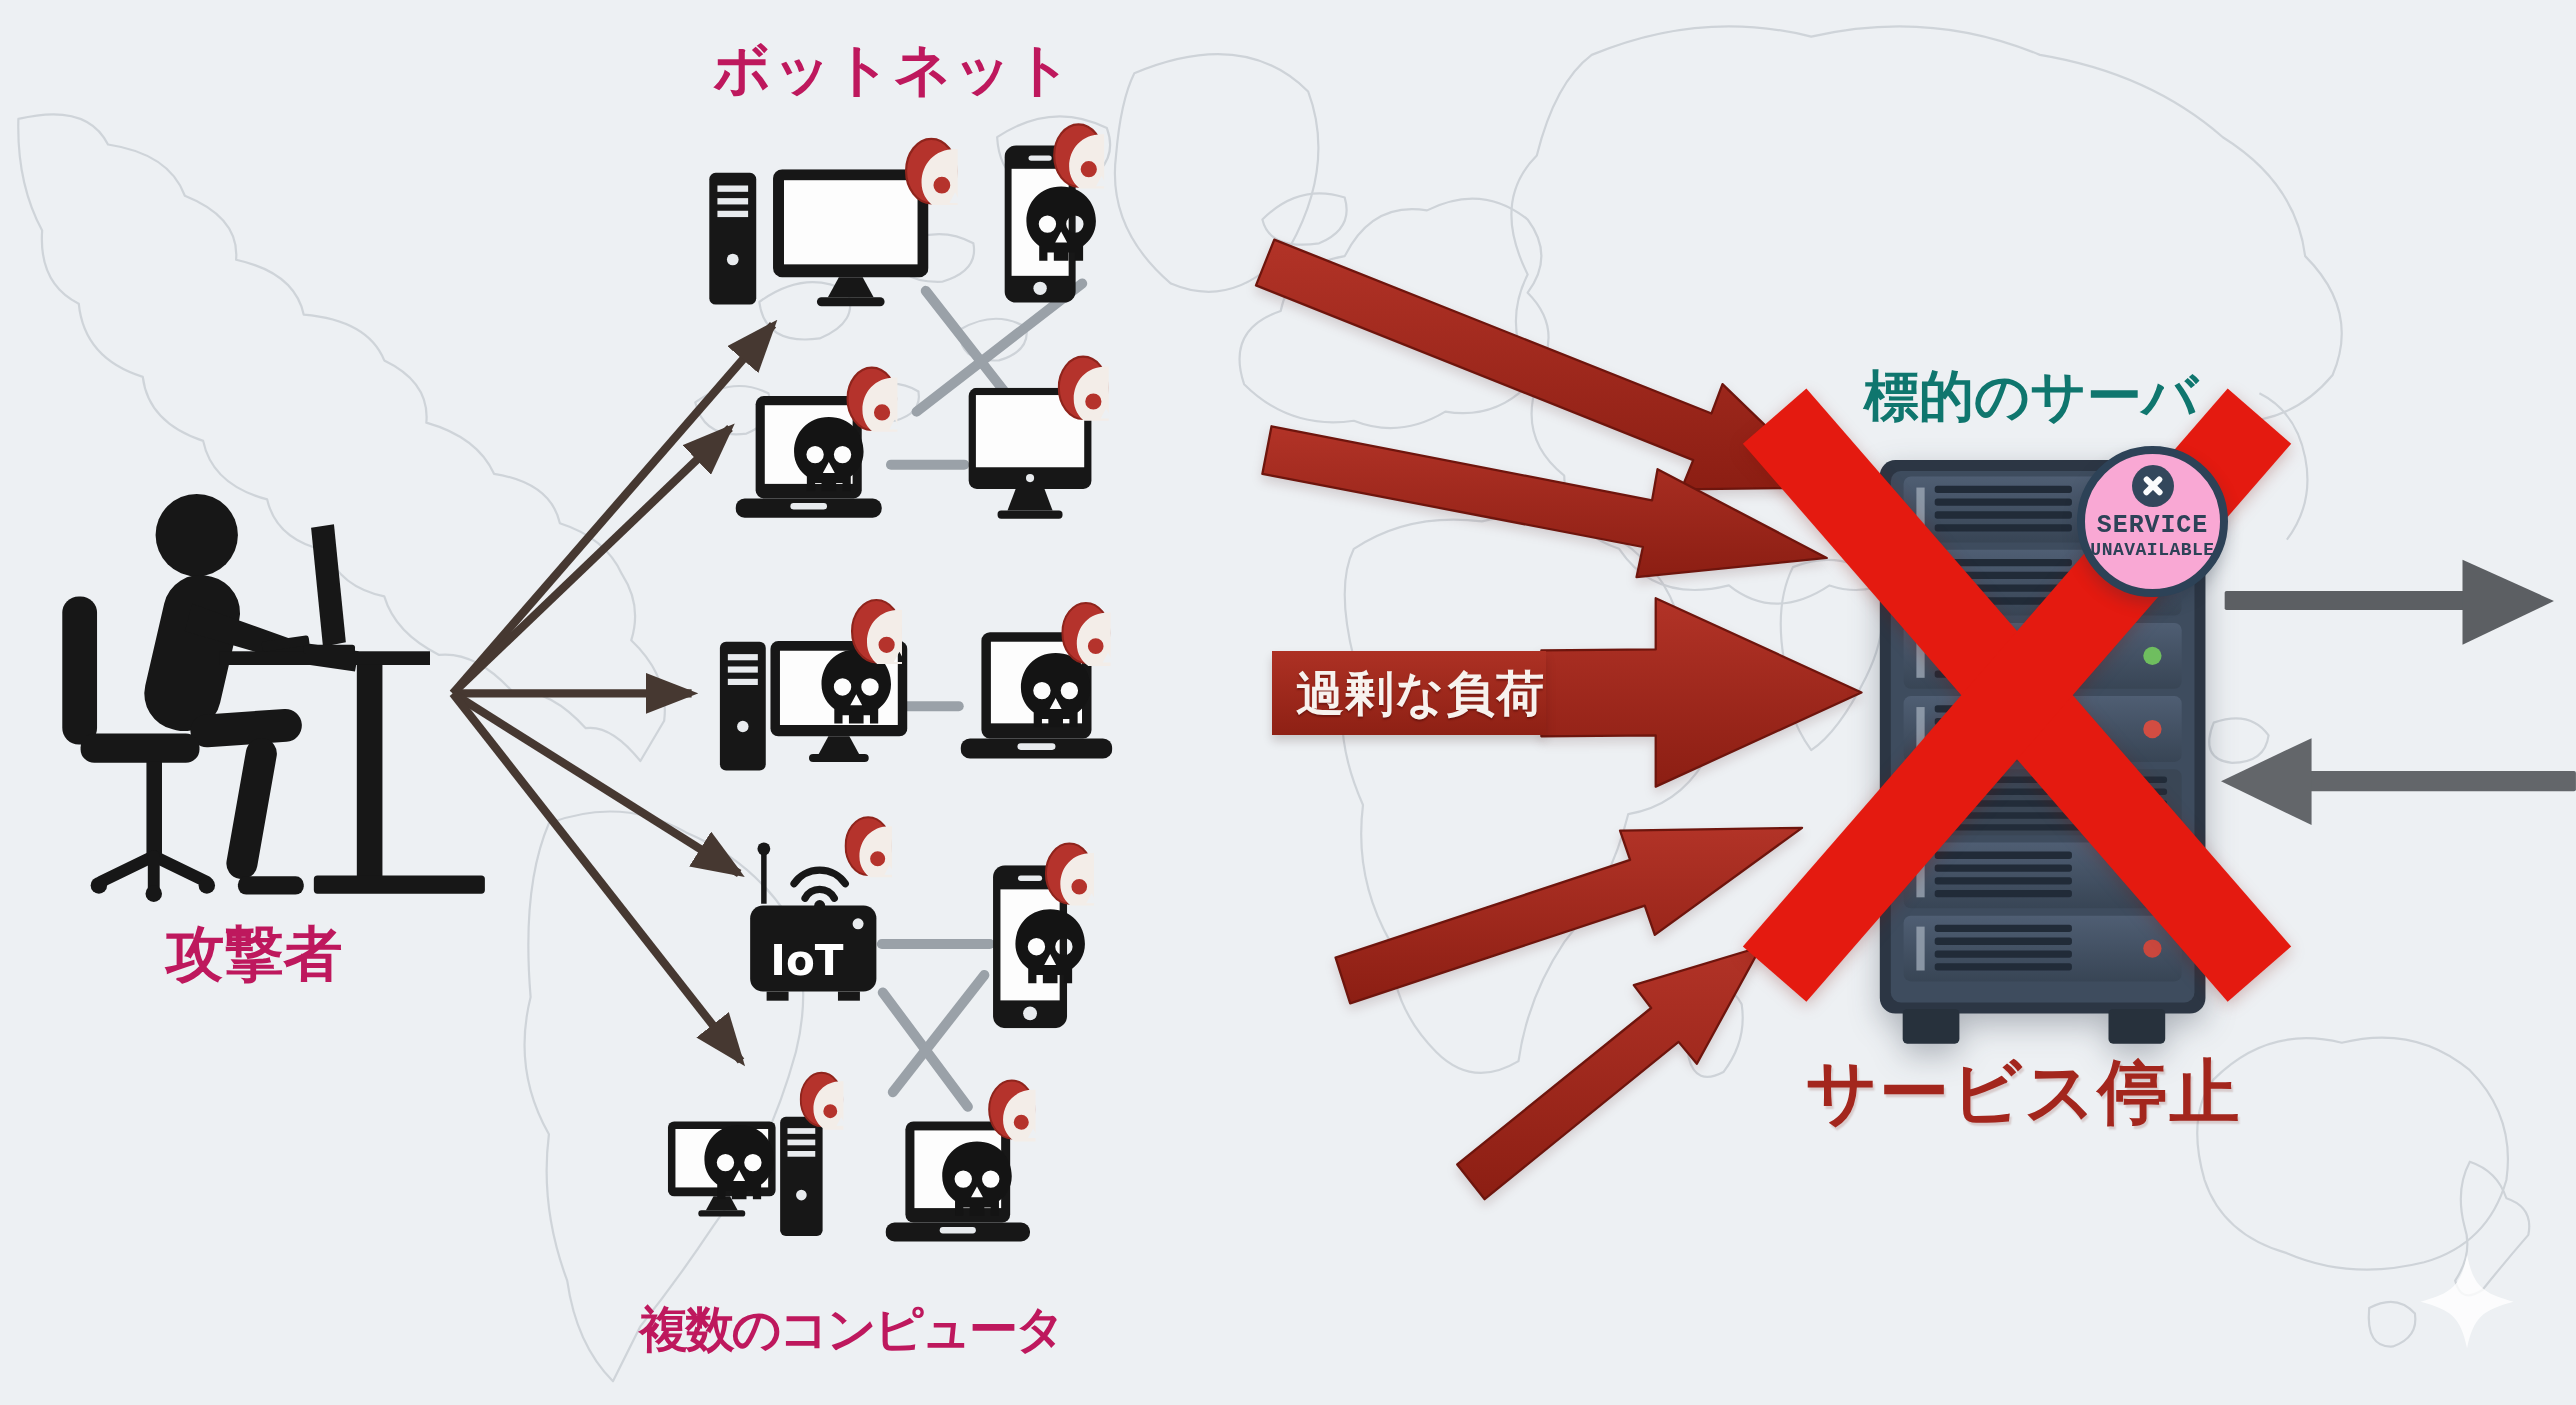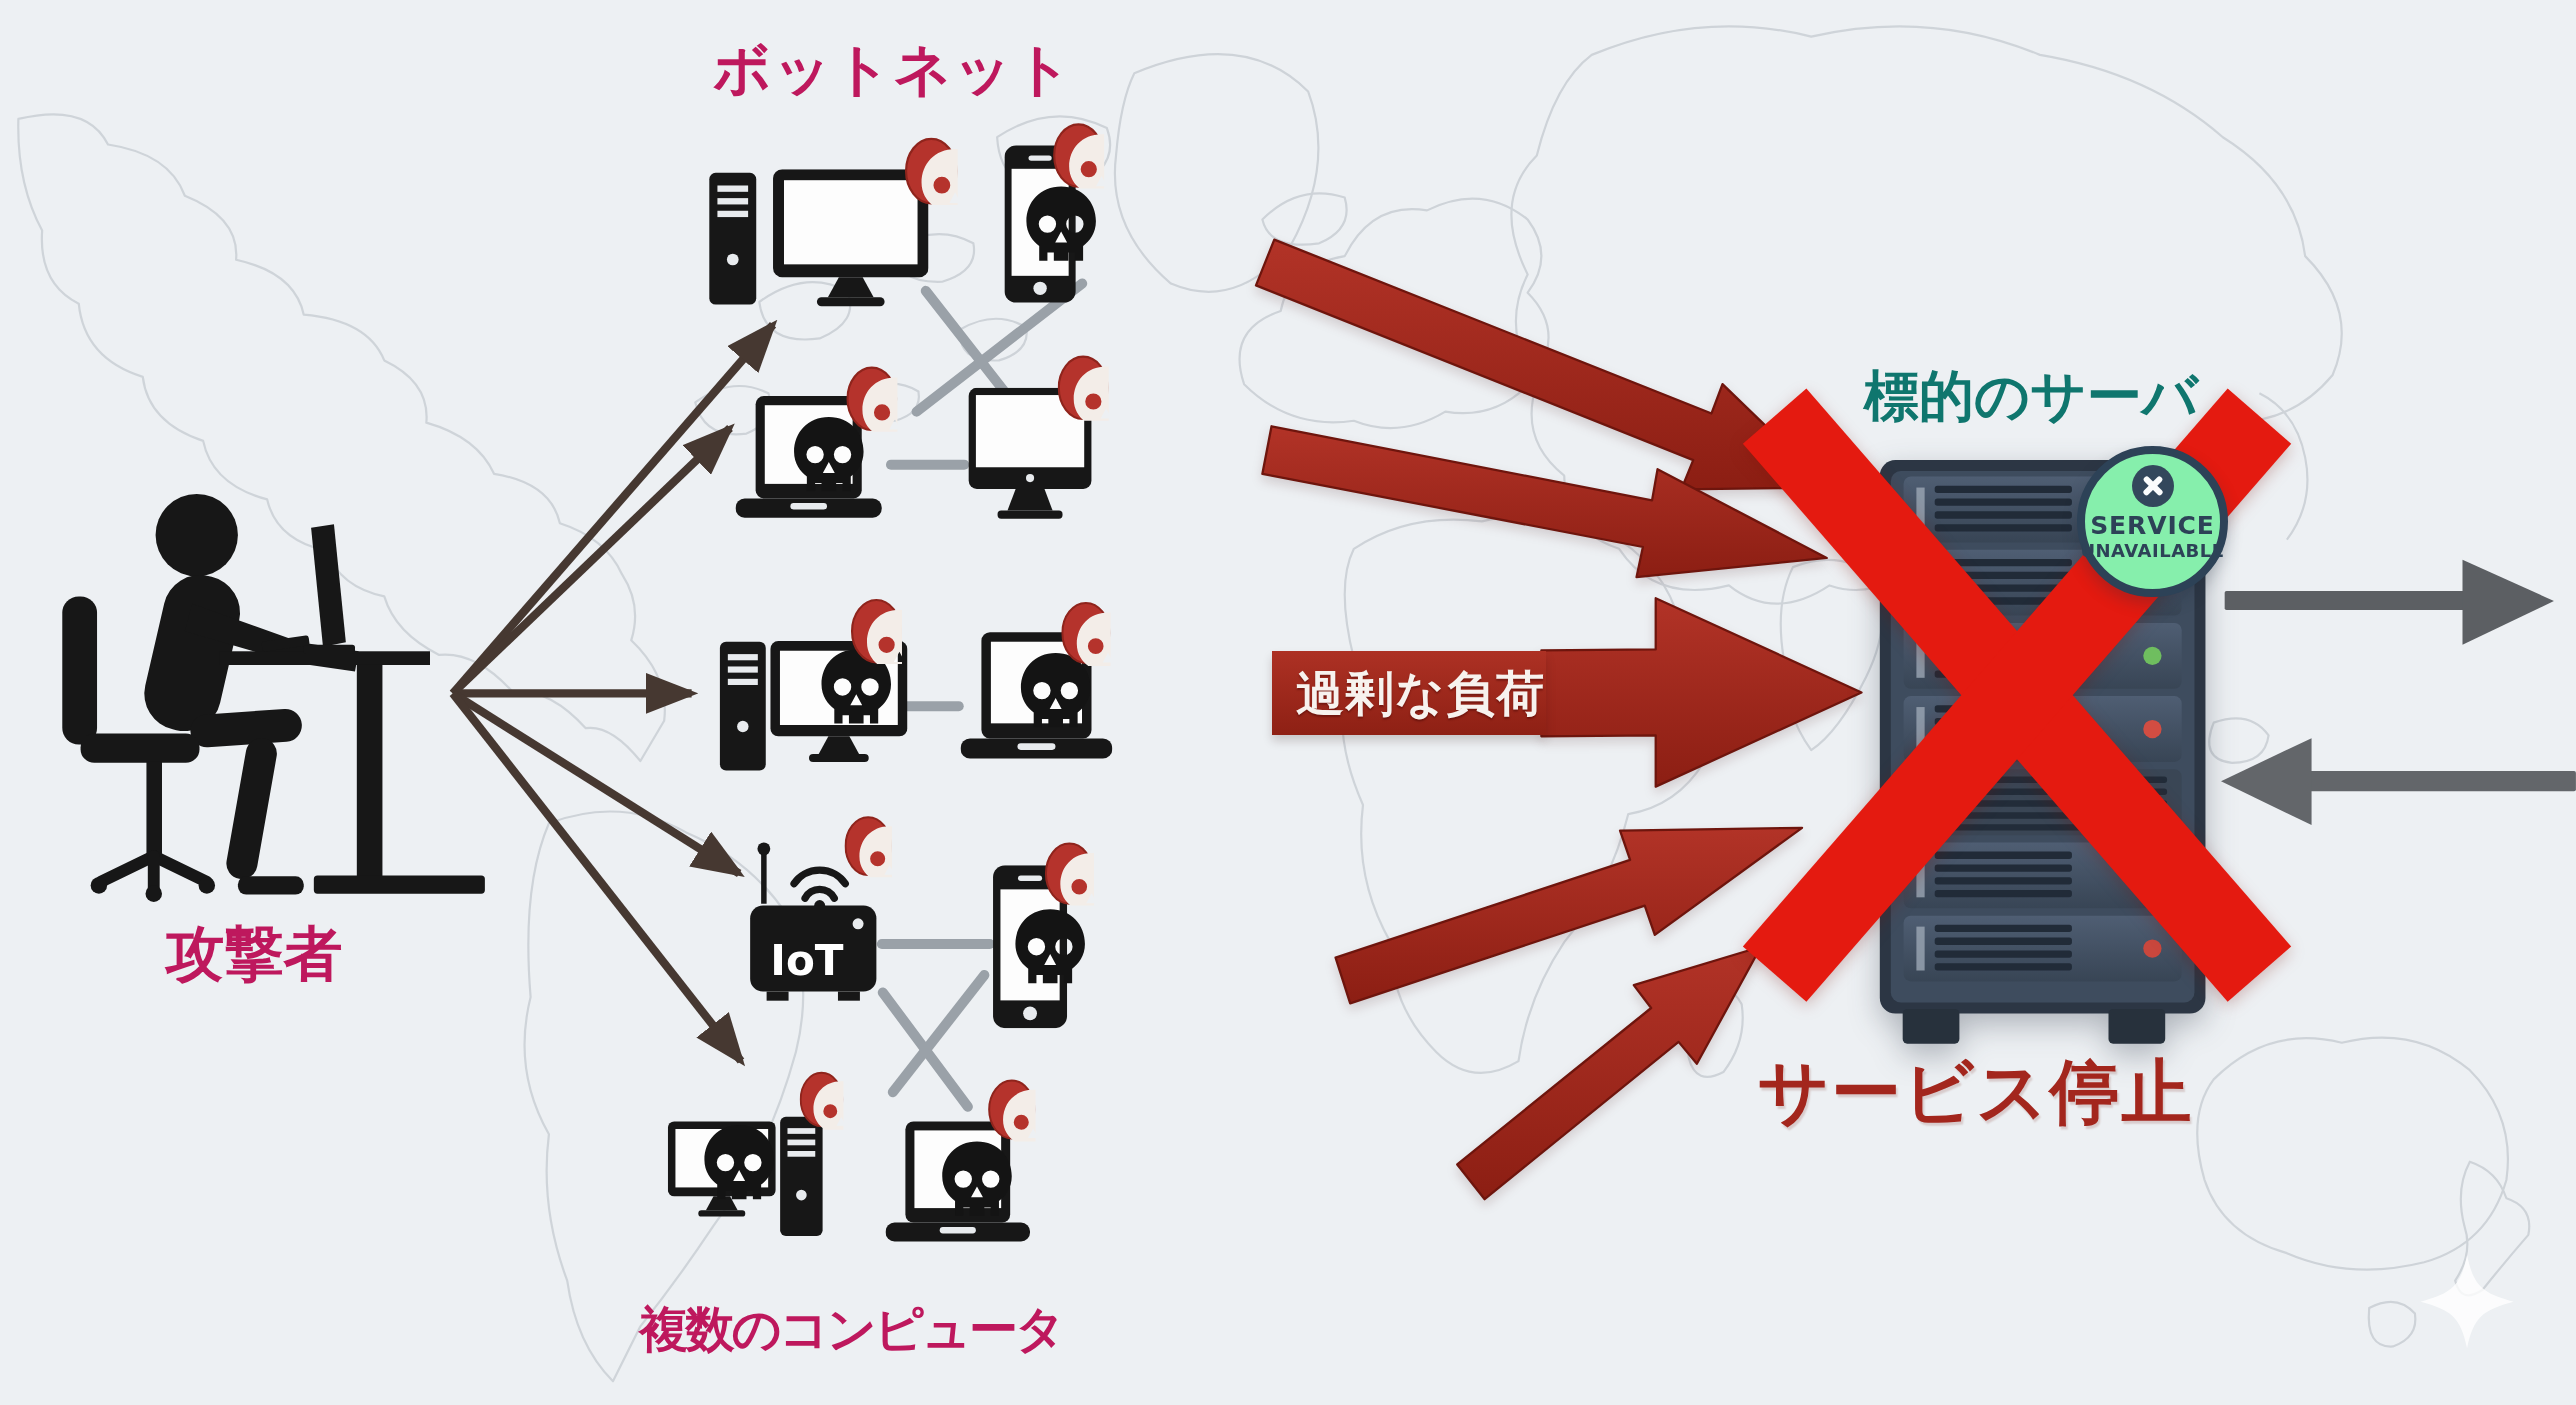--- a/index.html
+++ b/index.html
@@ -14,23 +14,24 @@
   .center{text-align:center;}
   .title-black{font-size:57px;letter-spacing:1.8px;}
   .red-label{color:#a3261d;text-shadow:1.8px 2.7px 1.8px rgba(120,40,30,0.18);}
   .banner{
     background:linear-gradient(180deg,#ad3124,#8e2014);
     display:flex;align-items:center;justify-content:flex-end;
     box-shadow:0 5.5px 9.1px rgba(40,10,5,.18);
   }
   .banner-text{color:#f7f2ee;font-size:48px;font-weight:bold;letter-spacing:1.8px;text-shadow:0 1.8px 1.8px rgba(60,0,0,.4);}
   .badge-circle{
-    background:#86efac;border:8.2px solid #2d4257;border-radius:50%;
+    background:#f9a8d4;border:8.2px solid #2d4257;border-radius:50%;
     display:flex;flex-direction:column;align-items:center;
     box-shadow:0 7.3px 14.6px rgba(30,45,60,.25);
+    font-family:Liberation Mono, monospace;
   }
   .badge-x{
     width:42px;height:42px;border-radius:50%;background:#33475c;position:relative;margin-top:11px;
   }
   .badge-x::before,.badge-x::after{
     content:"";position:absolute;left:50%;top:50%;width:24px;height:6.4px;border-radius:2.7px;background:#fbfcfd;
   }
   .badge-x::before{transform:translate(-50%,-50%) rotate(45deg);}
   .badge-x::after{transform:translate(-50%,-50%) rotate(-45deg);}
   .badge-line1{font-weight:bold;font-size:25px;color:#2d4257;letter-spacing:0.9px;margin-top:3.7px;}
@@ -362,21 +363,21 @@
 
   <div class="abs jp center" style="left:531px;top:1303px;width:640px;font-size:49px;letter-spacing:-2.7px;">複数のコンピュータ</div>
 
 
   <div class="abs banner" style="left:1272px;top:651px;width:274px;height:84px;">
     <span class="jp banner-text">過剰な負荷</span>
   </div>
 
   <div class="abs jp center" style="left:1793px;top:366px;width:476px;font-size:55px;color:#0f766e;">標的のサーバ</div>
 
-  <div class="abs jp center red-label" style="left:1692px;top:1054px;width:567px;font-size:70px;letter-spacing:1.8px;">サービス停止</div>
+  <div class="abs jp center red-label" style="left:1740px;top:1054px;width:567px;font-size:70px;letter-spacing:1.8px;">サービス停止</div>
 
   <div class="abs badge-circle" style="left:2077px;top:446px;width:135px;height:135px;">
     <div class="badge-x"></div>
     <div class="badge-line1">SERVICE</div>
     <div class="badge-line2">UNAVAILABLE</div>
   </div>
 
 </div>
 
 

